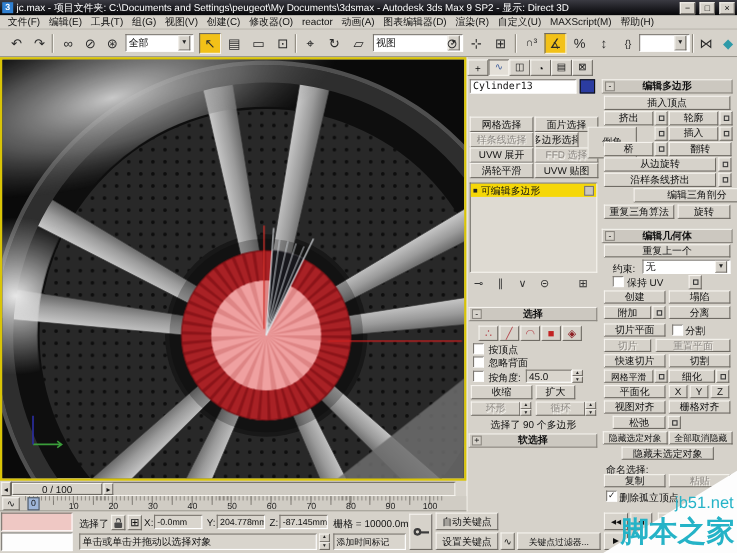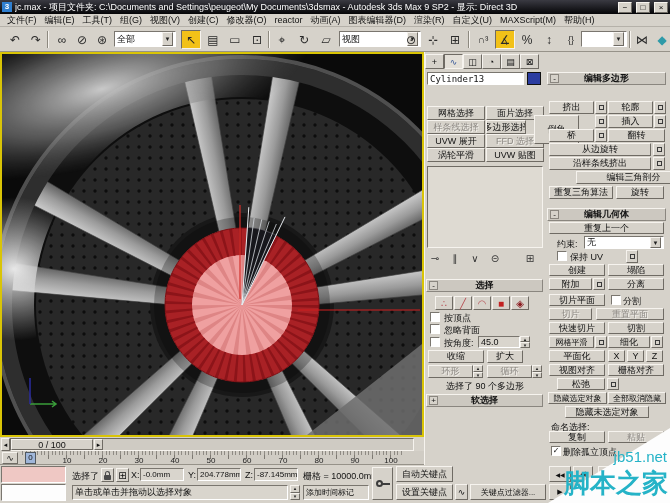--- a/index.html
+++ b/index.html
@@ -213,20 +213,25 @@
   <div class="btn" style="left:427px;top:106px;width:58px;height:14px">网格选择</div>
   <div class="btn" style="left:486px;top:106px;width:58px;height:14px">面片选择</div>
   <div class="btn dis" style="left:427px;top:120px;width:58px;height:14px">样条线选择</div>
   <div class="btn" style="left:486px;top:120px;width:40px;height:14px">多边形选择</div>
   <div class="btn" style="left:427px;top:134px;width:58px;height:14px">UVW 展开</div>
   <div class="btn dis" style="left:486px;top:134px;width:58px;height:14px">FFD 选择</div>
   <div class="btn" style="left:427px;top:148px;width:58px;height:14px">涡轮平滑</div>
   <div class="btn" style="left:486px;top:148px;width:58px;height:14px">UVW 贴图</div>
 
   <div class="a" style="left:427px;top:166px;width:116px;height:82px;background:#dedad2;border:1px solid;border-color:#6f6b64 #f6f3ee #f6f3ee #6f6b64"></div>
+  <div class="a" style="left:428px;top:167px;width:114px;height:12px;background:#f5d708;display:flex;align-items:center;gap:3px;padding:0 2px">
+    <span style="font-size:7px;color:#222">■</span>
+    <span>可编辑多边形</span>
+    <span style="margin-left:auto;width:9px;height:9px;background:#cac6be;border:1px solid #7a766f"></span>
+  </div>
 
   <span class="stkico" style="left:427px">⊸</span>
   <span class="stkico" style="left:447px">∥</span>
   <span class="stkico" style="left:467px">∨</span>
   <span class="stkico" style="left:487px">⊝</span>
   <span class="stkico" style="left:522px">⊞</span>
 
   <div class="roll" style="left:426px;top:279px;width:117px">
     <em>-</em>
     <span>选择</span>
@@ -277,20 +282,21 @@
 
   <div class="roll" style="left:426px;top:394px;width:117px">
     <em>+</em>
     <span>软选择</span>
   </div>
 
   <div class="roll" style="left:547px;top:72px;width:119px">
     <em>-</em>
     <span>编辑多边形</span>
   </div>
+  <div class="btn" style="left:549px;top:87px;width:115px;height:13px">插入顶点</div>
   <div class="btn" style="left:549px;top:101px;width:45px;height:13px">挤出</div>
   <div class="btn sq" style="left:595px;top:101px;height:13px">
       <i></i>
     </div>
   <div class="btn" style="left:608px;top:101px;width:45px;height:13px">轮廓</div>
   <div class="btn sq" style="left:654px;top:101px;height:13px">
       <i></i>
     </div>
   <div class="btn" style="left:534px;top:115px;width:45px;height:29px">倒角</div>
   <div class="btn sq" style="left:595px;top:115px;height:13px">

